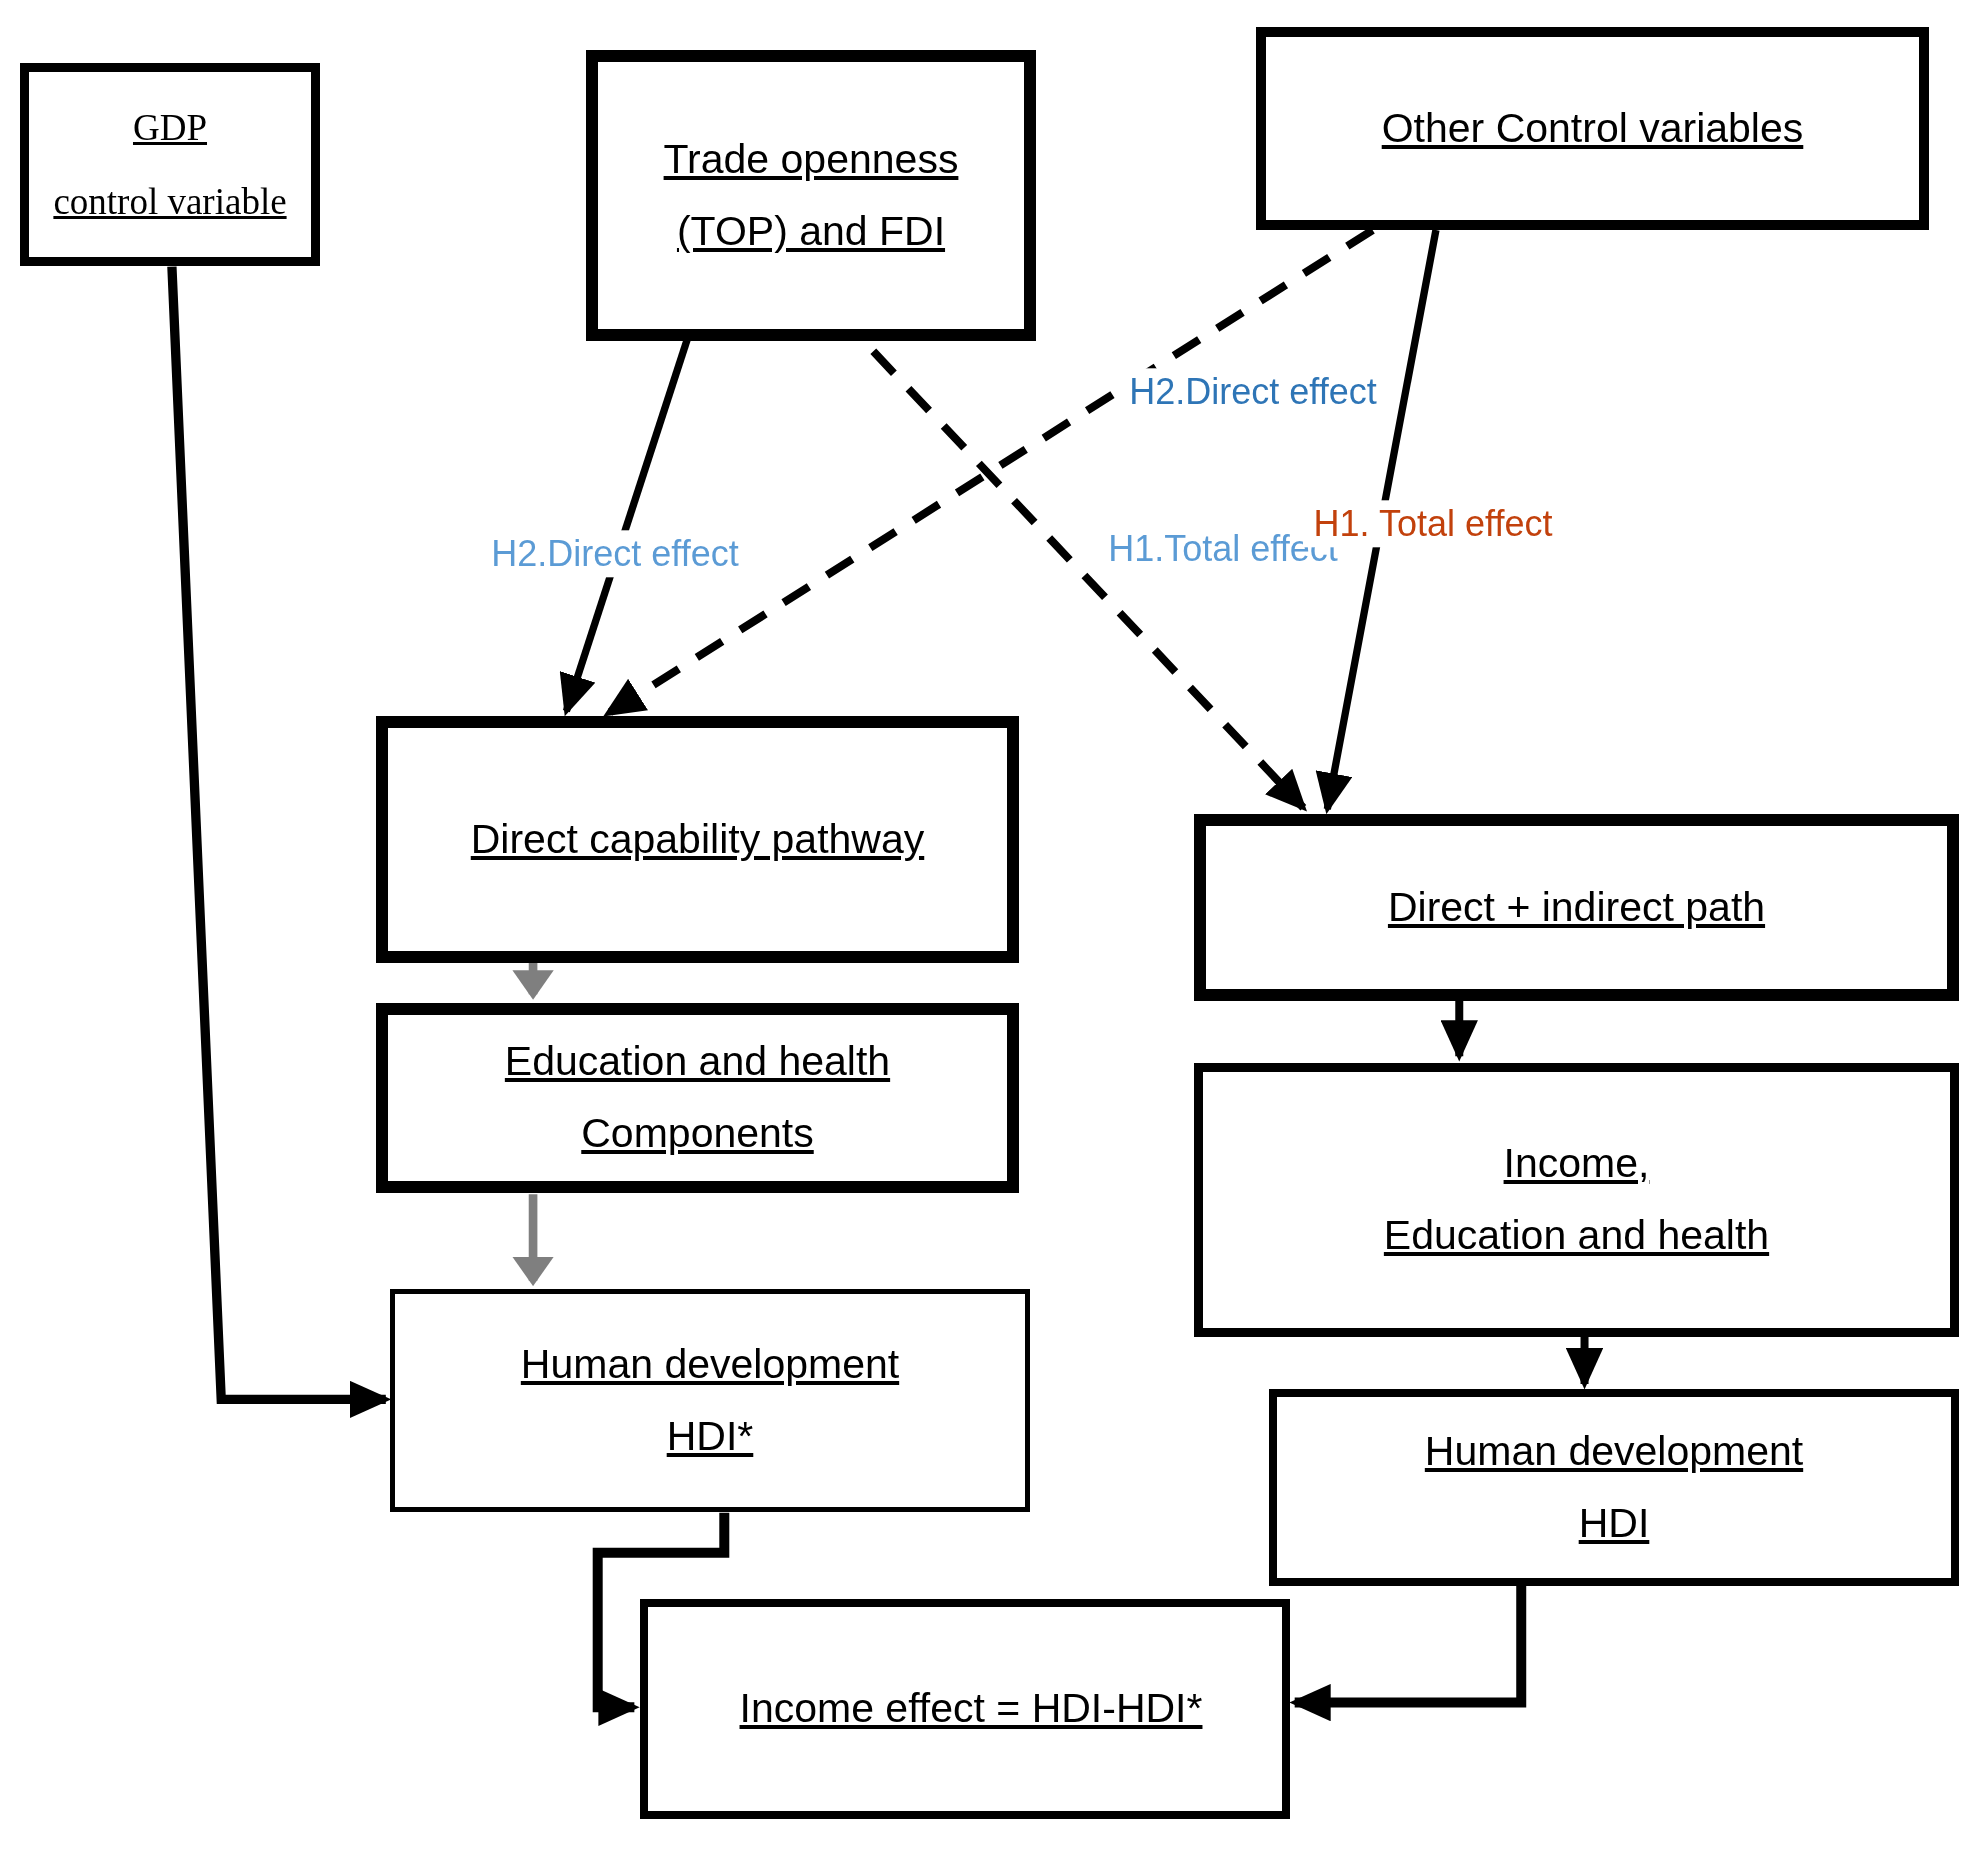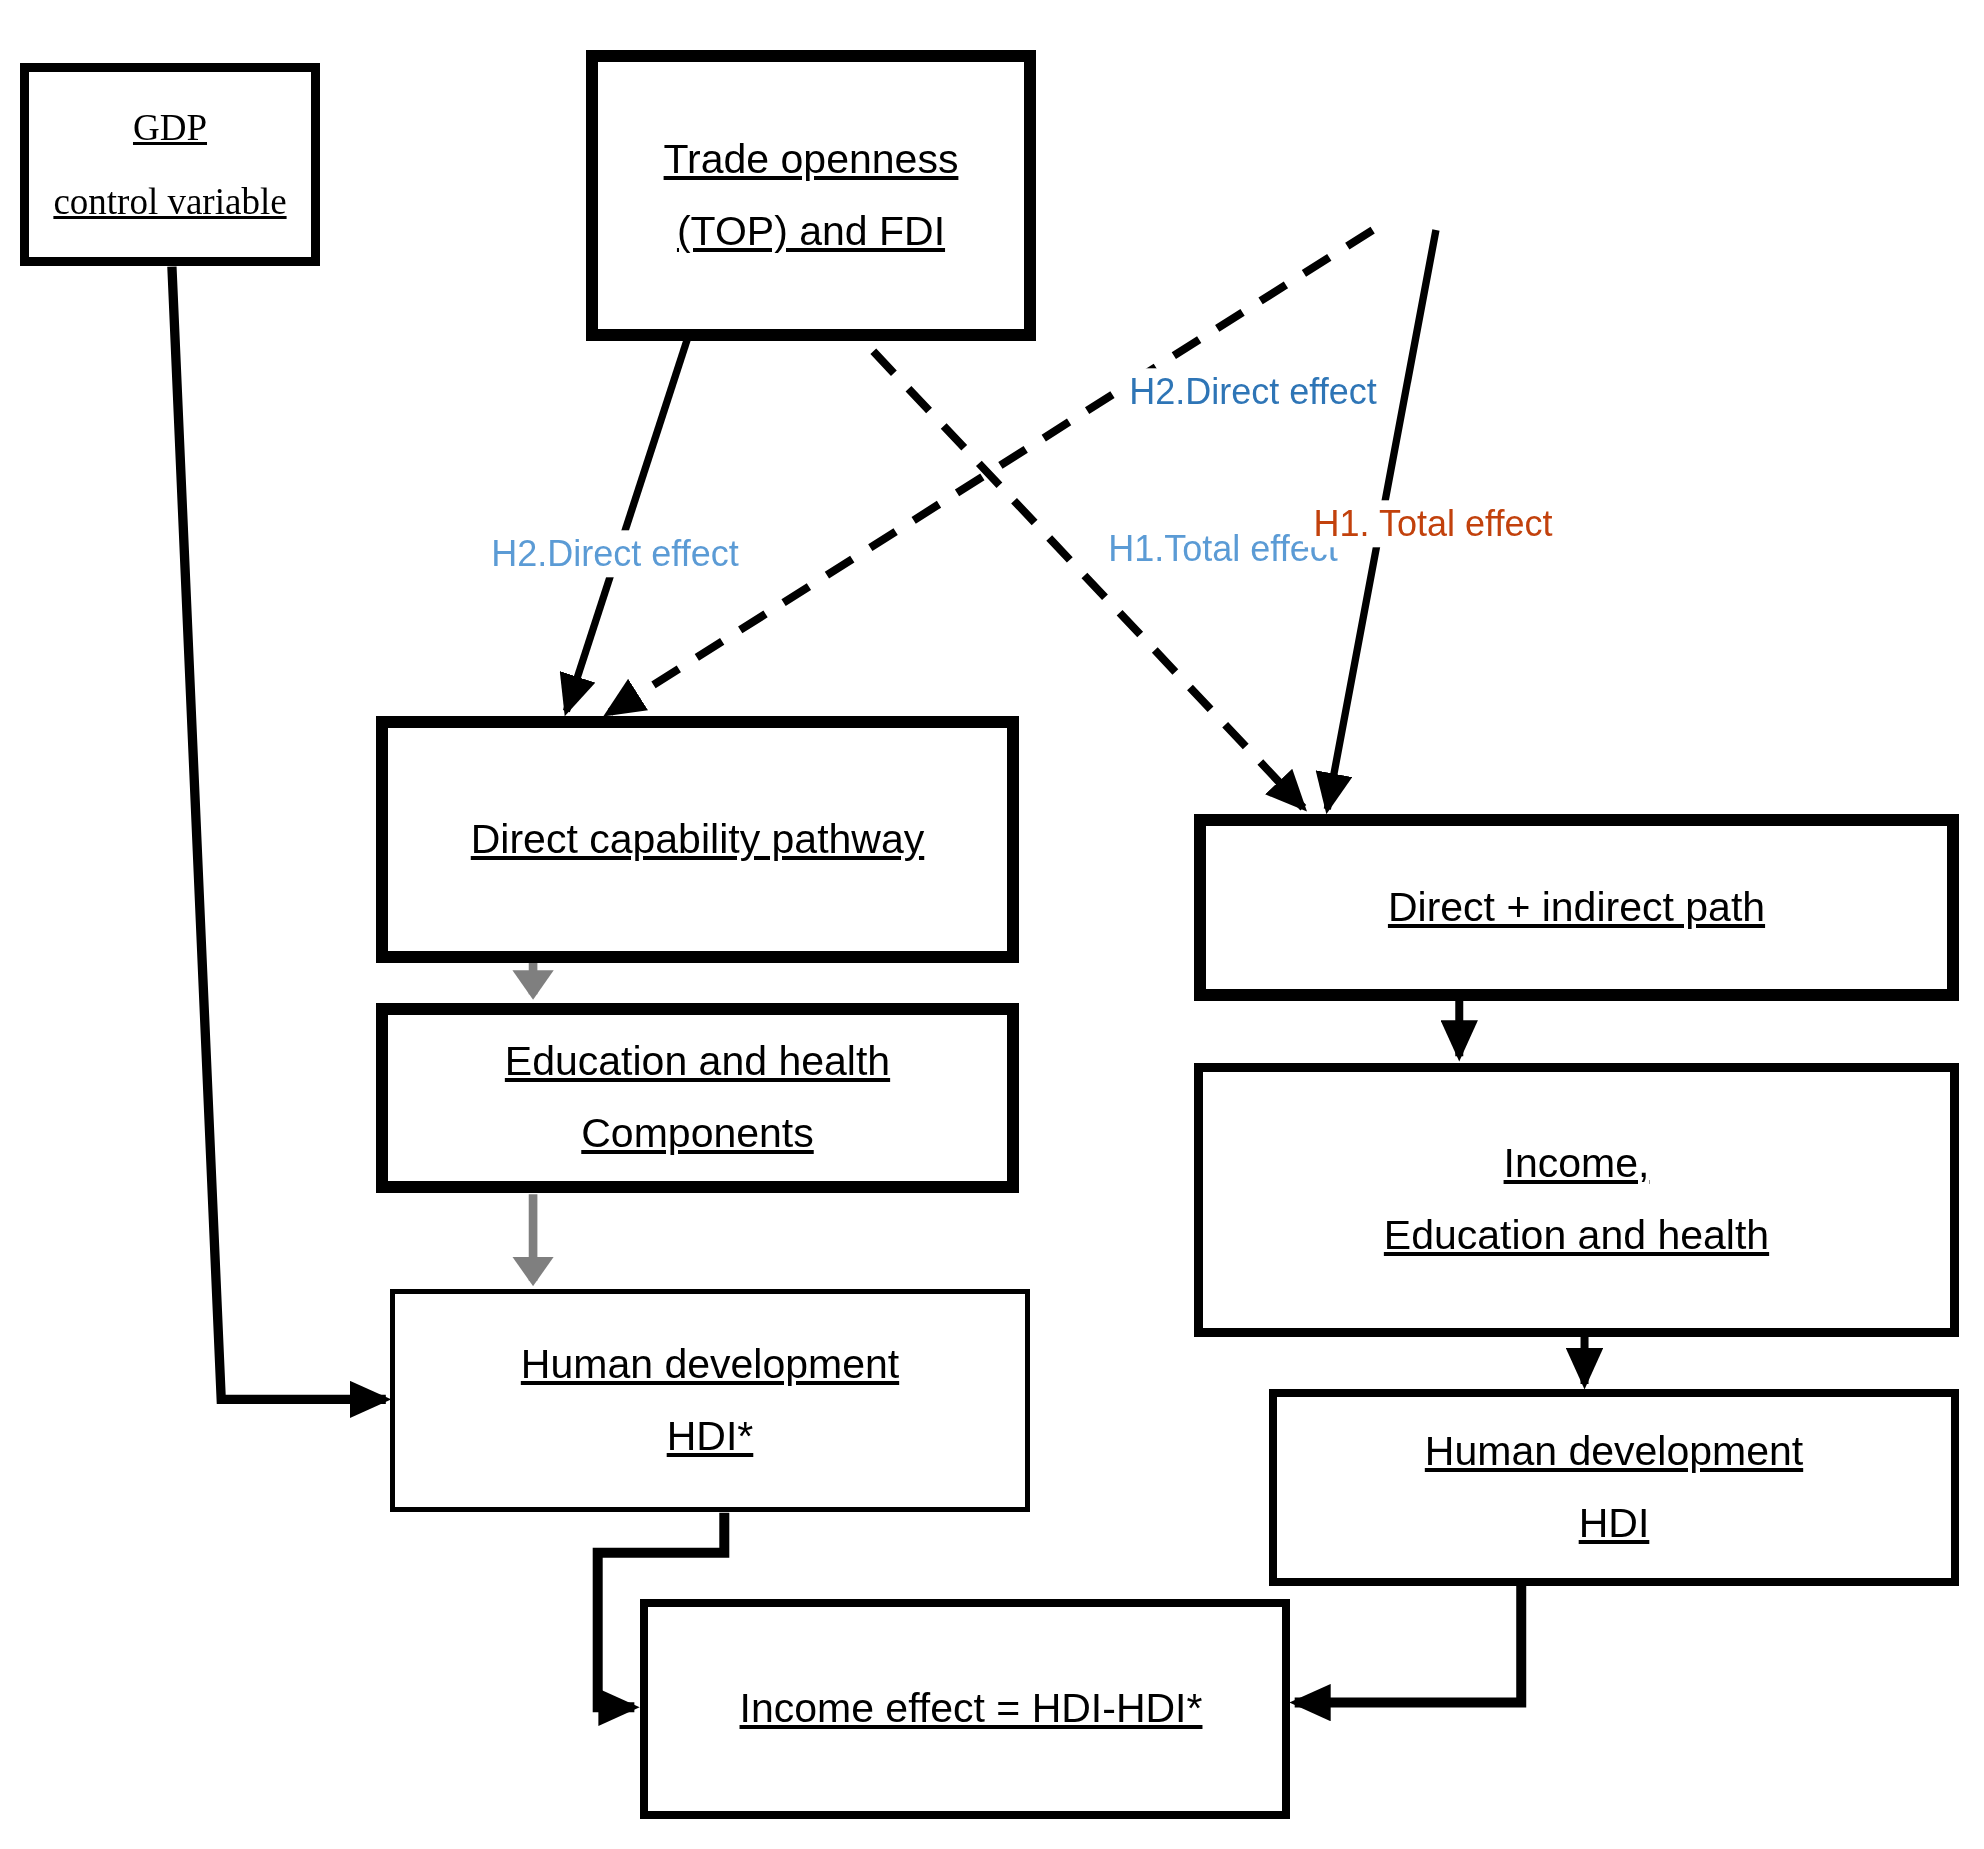--- a/index.html
+++ b/index.html
@@ -90,20 +90,23 @@
   <div class="box" id="box-gdp">
     <span>GDP</span>
     <span>control variable</span>
   </div>
 
   <div class="box" id="box-trade">
     <span>Trade openness</span>
     <span>(TOP) and FDI</span>
   </div>
 
+  <div class="box" id="box-other">
+    <span>Other Control variables</span>
+  </div>
 
   <div class="box" id="box-capability">
     <span>Direct capability pathway</span>
   </div>
 
   <div class="box" id="box-education">
     <span>Education and health</span>
     <span>Components</span>
   </div>
 

